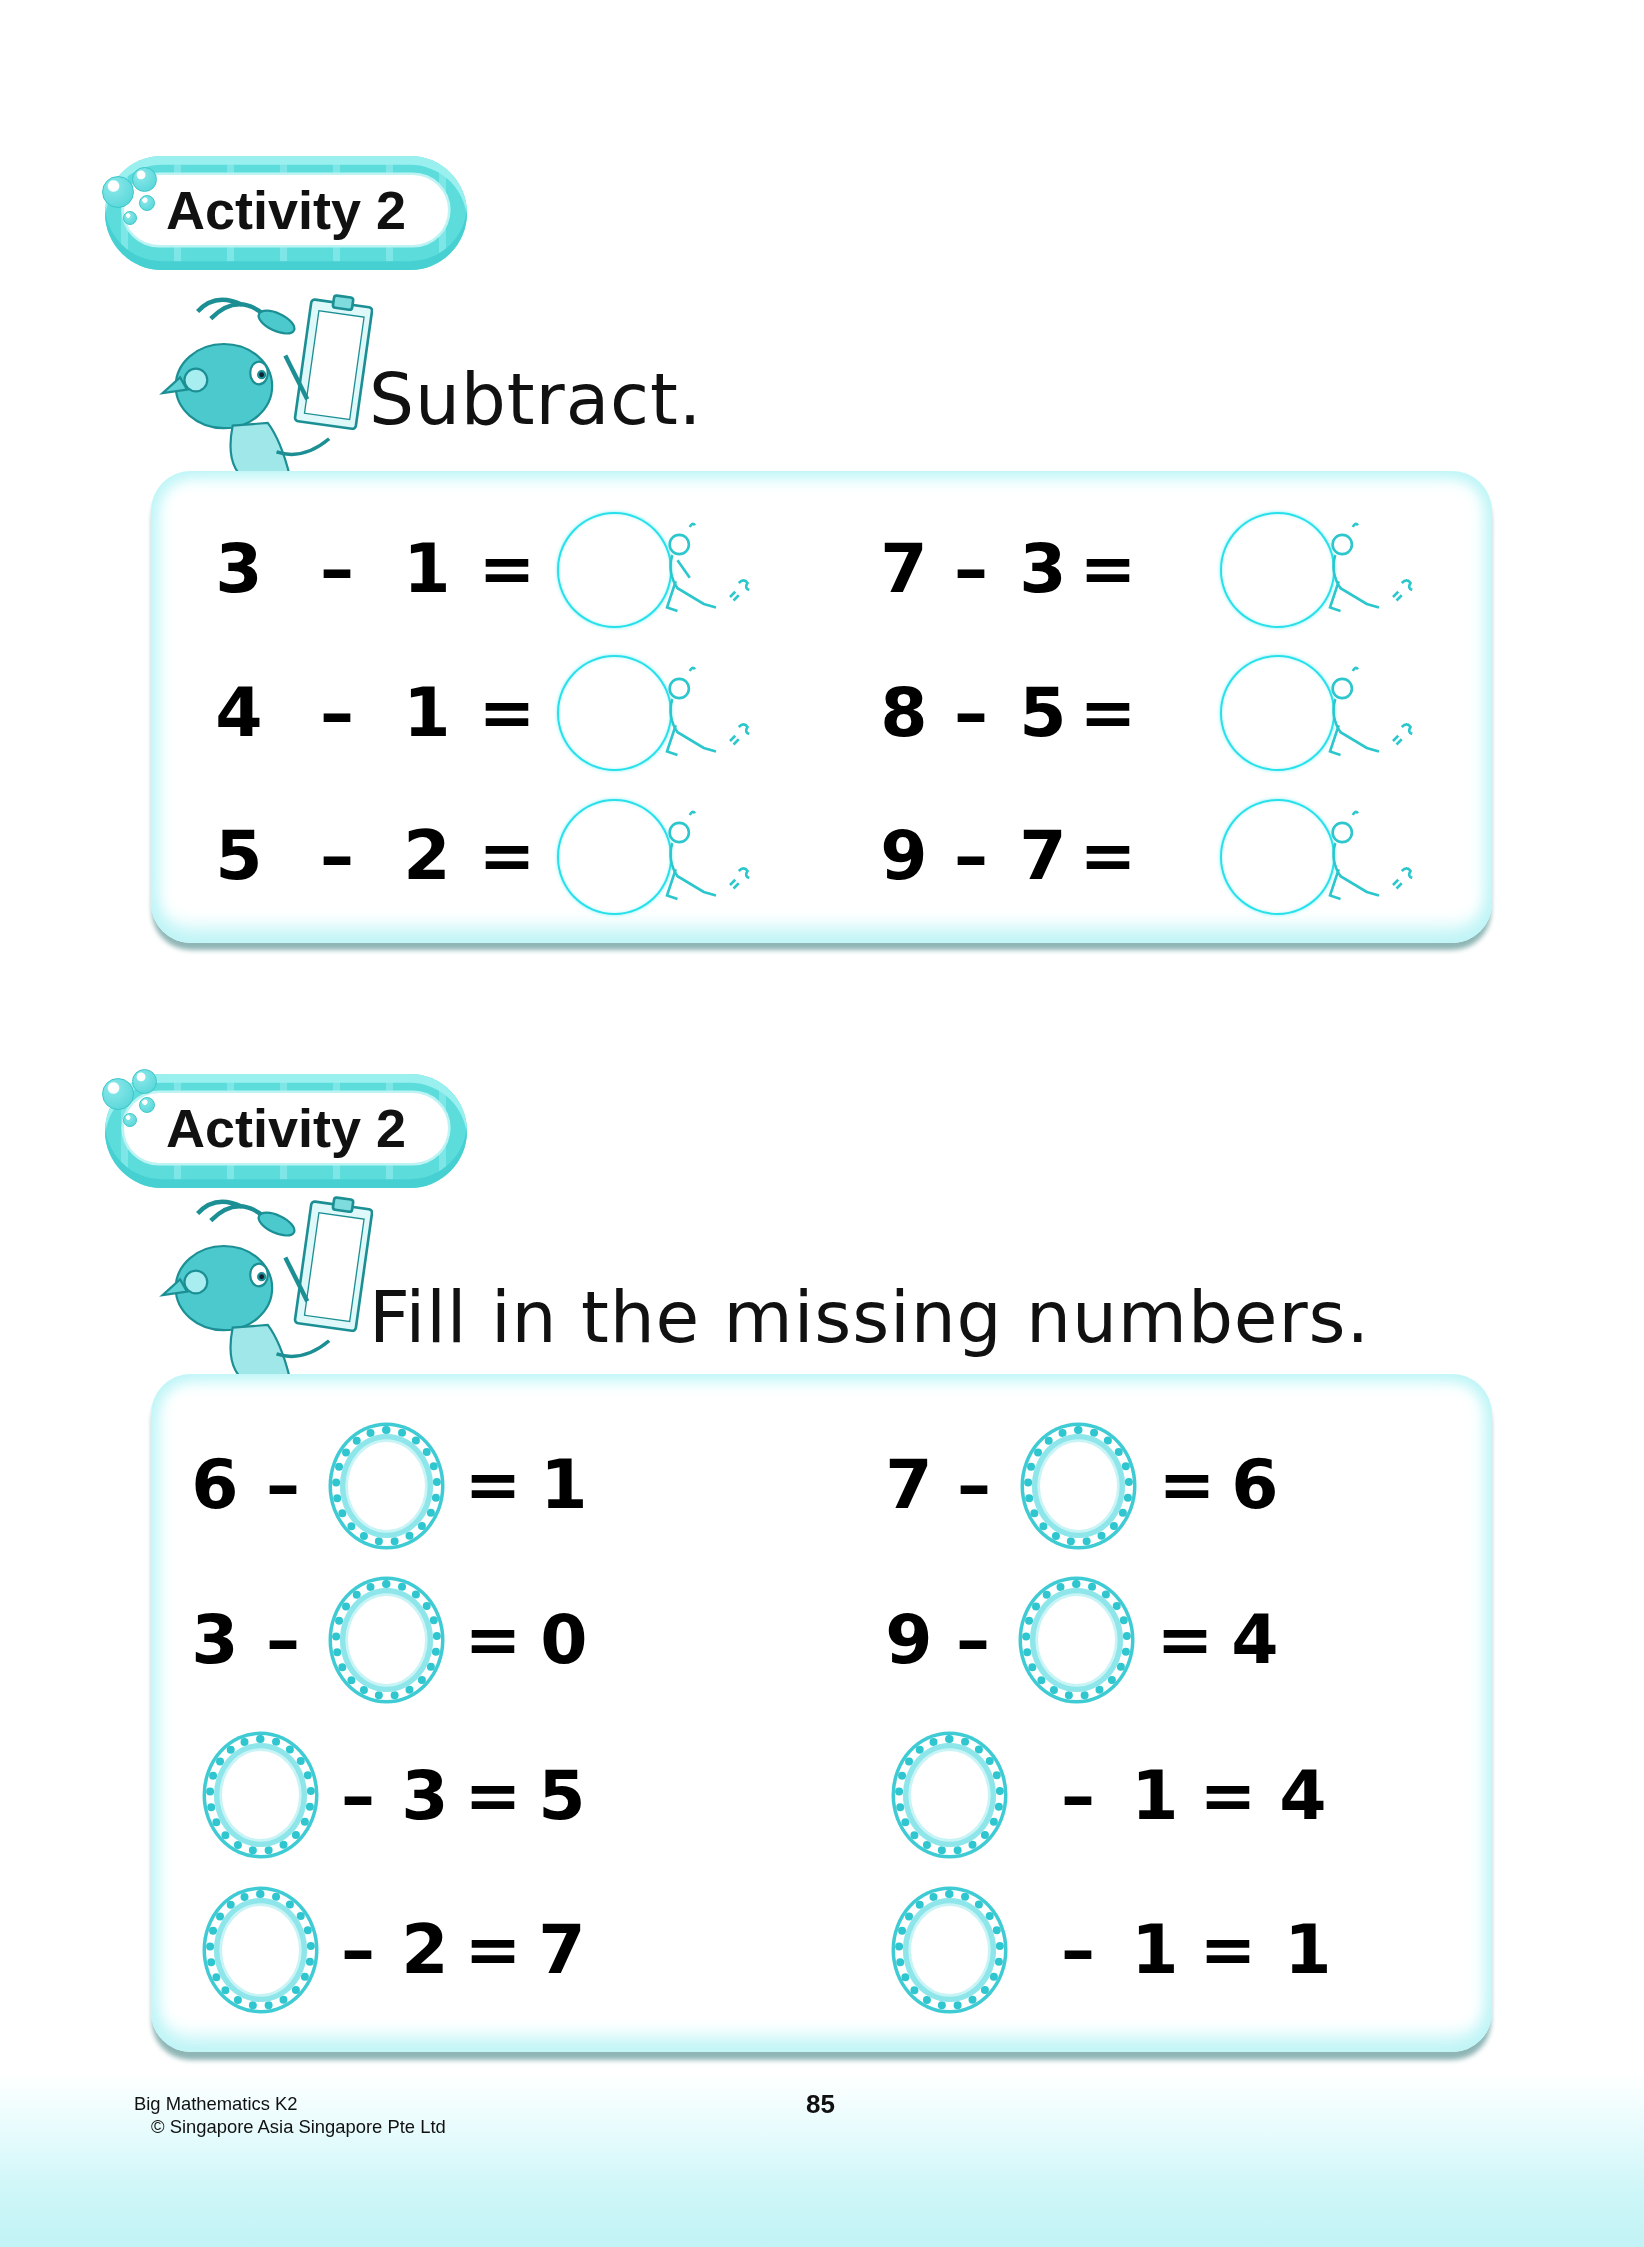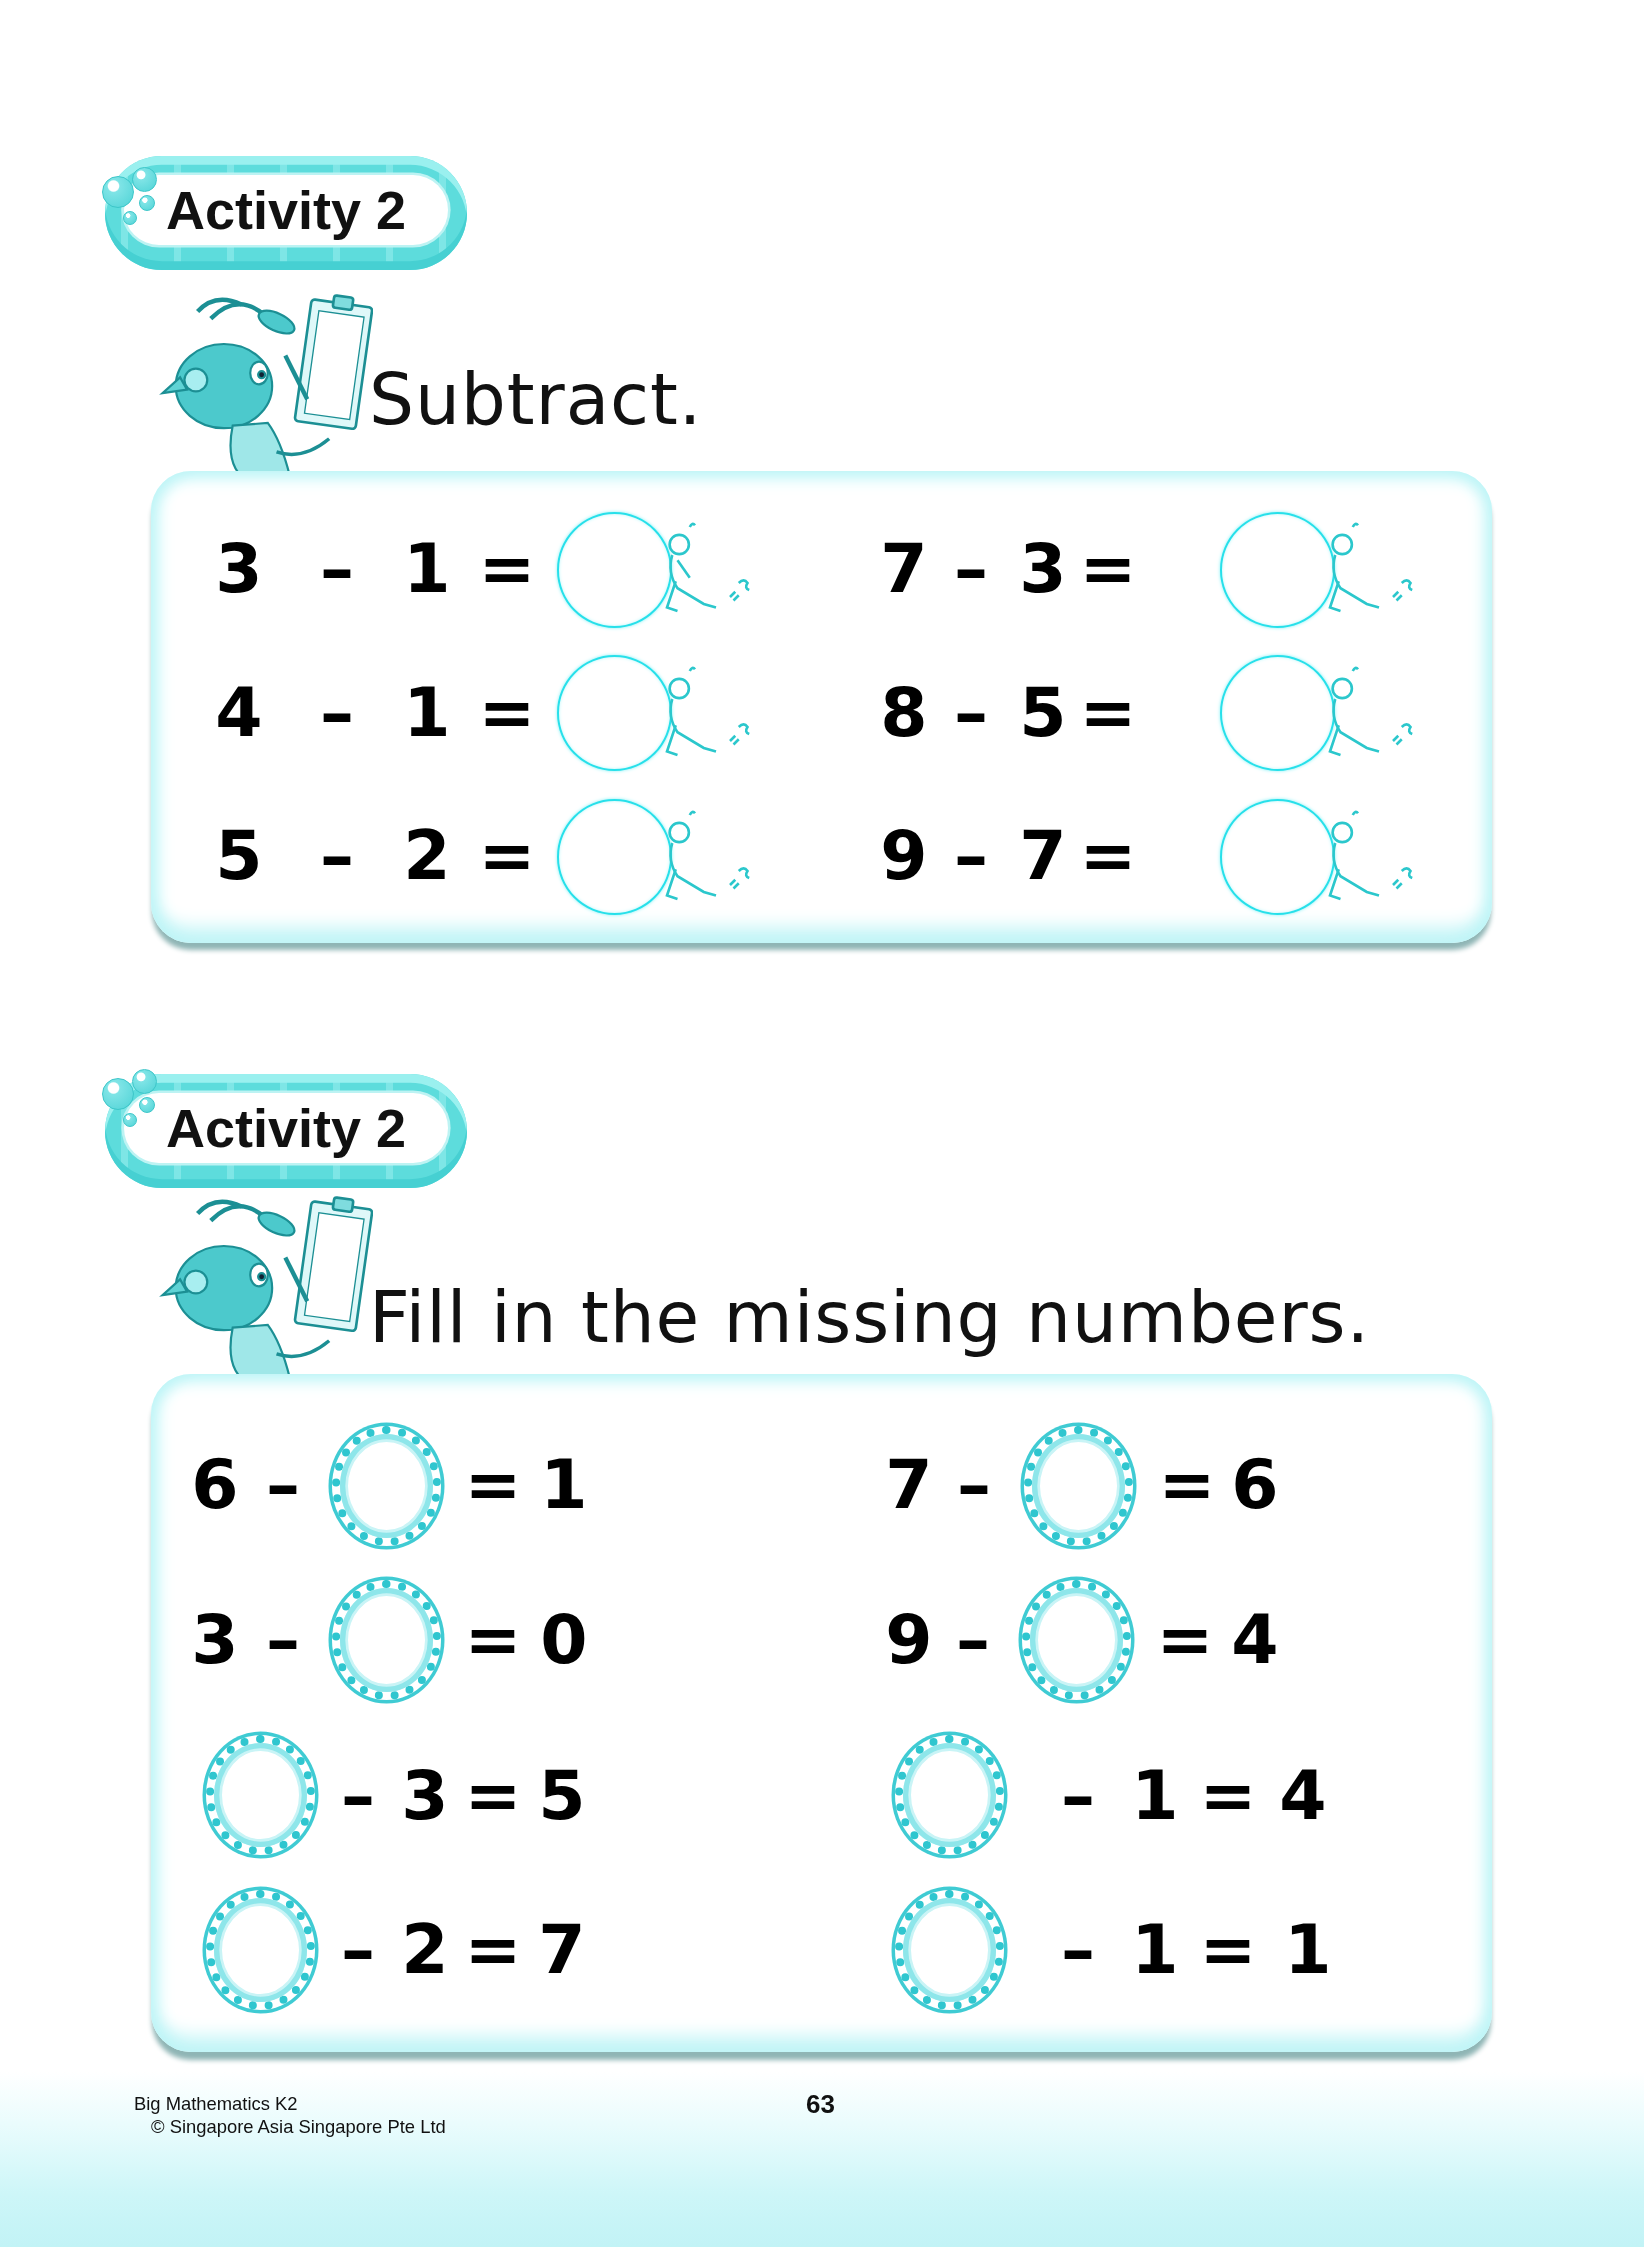--- a/index.html
+++ b/index.html
@@ -290,14 +290,14 @@
 <span class="sym" style="left:1303px; top:1796px;">4</span>
 
 <div class="ring-scallop" style="left:895px; top:1890px; width:93px; height:104px;"></div>
 <span class="sym" style="left:1078px; top:1950px;">–</span>
 <span class="sym" style="left:1155px; top:1950px;">1</span>
 <span class="sym" style="left:1228px; top:1950px;">=</span>
 <span class="sym" style="left:1308px; top:1950px;">1</span>
 
 <div class="footer-small" style="left:134px; top:2093px;">Big Mathematics K2</div>
 <div class="footer-small" style="left:151px; top:2116px;">© Singapore Asia Singapore Pte Ltd</div>
-<div class="page-num" style="left:806px; top:2089px;">63</div>
+<div class="page-num" style="left:806px; top:2089px;">85</div>
 
 
 </body></html>

